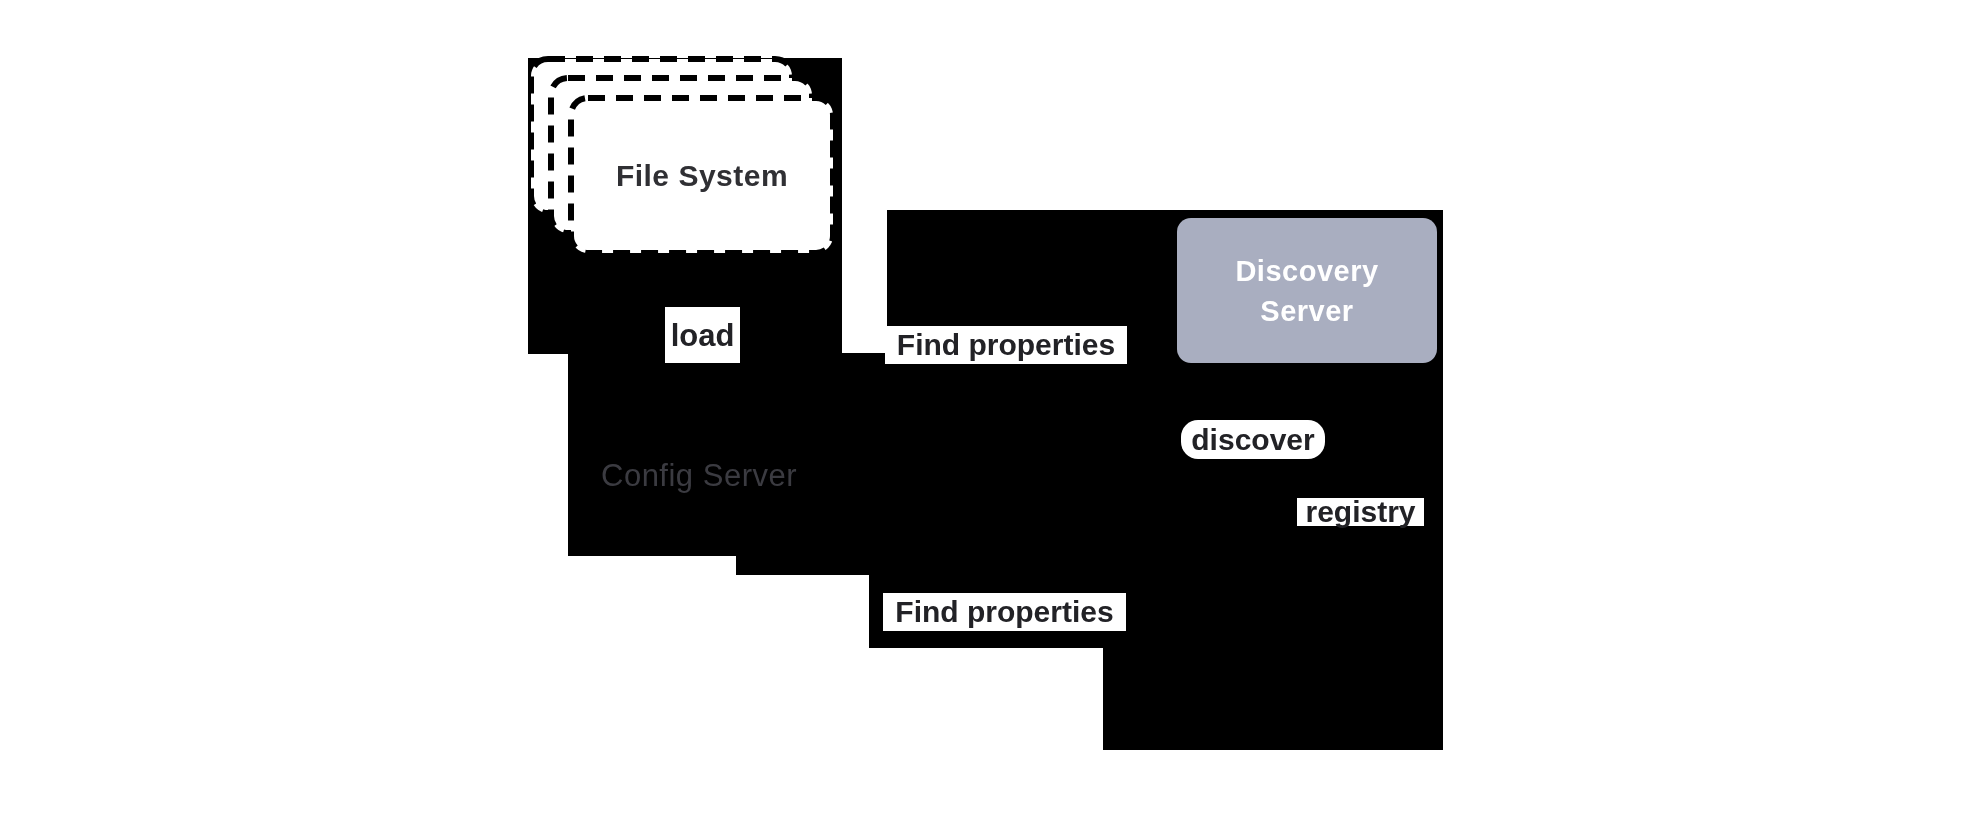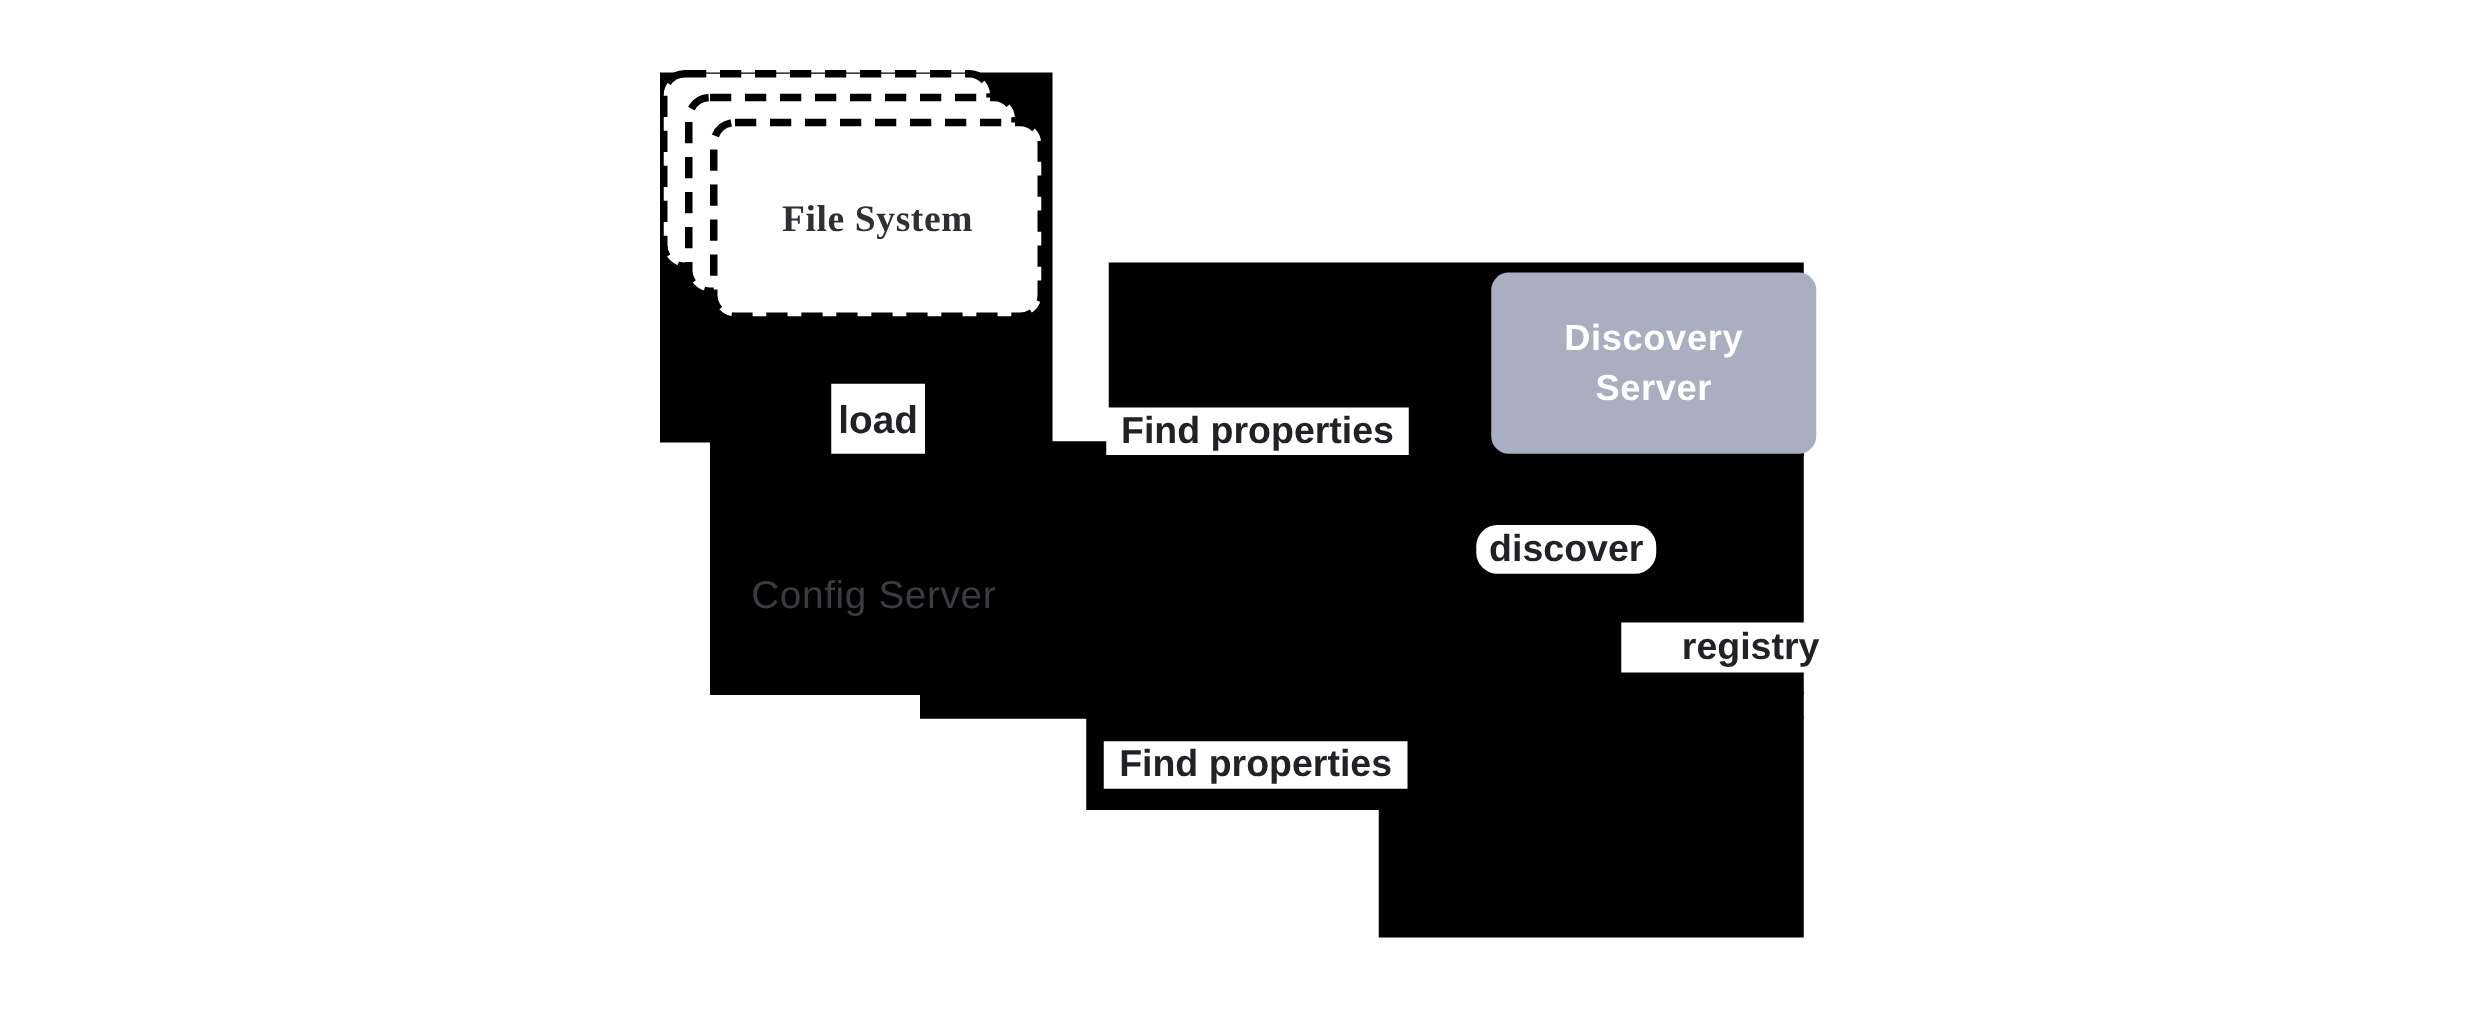--- a/index.html
+++ b/index.html
@@ -16,41 +16,41 @@
   .blk-midband  {left:568px; top:353px; width:875px; height:203px;}
   .blk-toppanel {left:887px; top:210px; width:556px; height:155px;}
   .blk-step     {left:736px; top:553px; width:707px; height:22px;}
   .blk-fpbottom {left:869px; top:573px; width:291px; height:75px;}
   .blk-service  {left:1103px;top:573px; width:340px; height:177px;}
   
   .fs-stack{position:absolute;left:517px;top:45px;width:330px;height:222px;}
   .fs-label{
     position:absolute;left:571px;top:98px;width:262px;height:155px;
     display:flex;align-items:center;justify-content:center;
-    font-size:30px;font-weight:bold;color:#303034;letter-spacing:0.5px;font-family:Liberation Serif, serif;
+    font-size:30px;font-weight:bold;color:#303034;letter-spacing:0.5px;
   }
   
   .node{
     position:absolute;background:#a9aec0;border-radius:14px;
     display:flex;align-items:center;justify-content:center;text-align:center;
     color:#ffffff;font-size:29px;font-weight:bold;line-height:40px;
-    white-space:pre-line;letter-spacing:0.5px;margin-left:16px;
+    white-space:pre-line;letter-spacing:0.5px;
   }
   .node-discovery{left:1177px;top:218px;width:260px;height:145px;}
   .node-servicex {left:1178px;top:595px;width:259px;height:147px;}
   
   .chip{
     position:absolute;background:#ffffff;color:#222226;
     display:flex;align-items:center;justify-content:center;
     font-size:31px;font-weight:bold;line-height:1;white-space:nowrap;
   }
   .chip-load     {left:665px; top:307px; width:75px;  height:56px;}
   .chip-fp-top   {left:885px; top:326px; width:242px; height:38px; font-size:30px;}
   .chip-discover {left:1181px;top:420px; width:144px; height:39px; font-size:30px;border-radius:17px;}
-  .chip-registry {left:1297px;top:498px; width:127px; height:40px; font-size:30px;padding-left:40px;}
+  .chip-registry {left:1297px;top:498px; width:127px; height:28px; font-size:30px;}
   .chip-fp-bottom{left:883px; top:593px; width:243px; height:38px; font-size:30px;}
   
   .config-label{
     position:absolute;left:601px;top:459px;width:210px;height:34px;
     display:flex;align-items:center;
     font-size:31px;font-weight:normal;color:#3b3b41;white-space:nowrap;
     letter-spacing:0.5px;
   }
 </style>
 </head>

